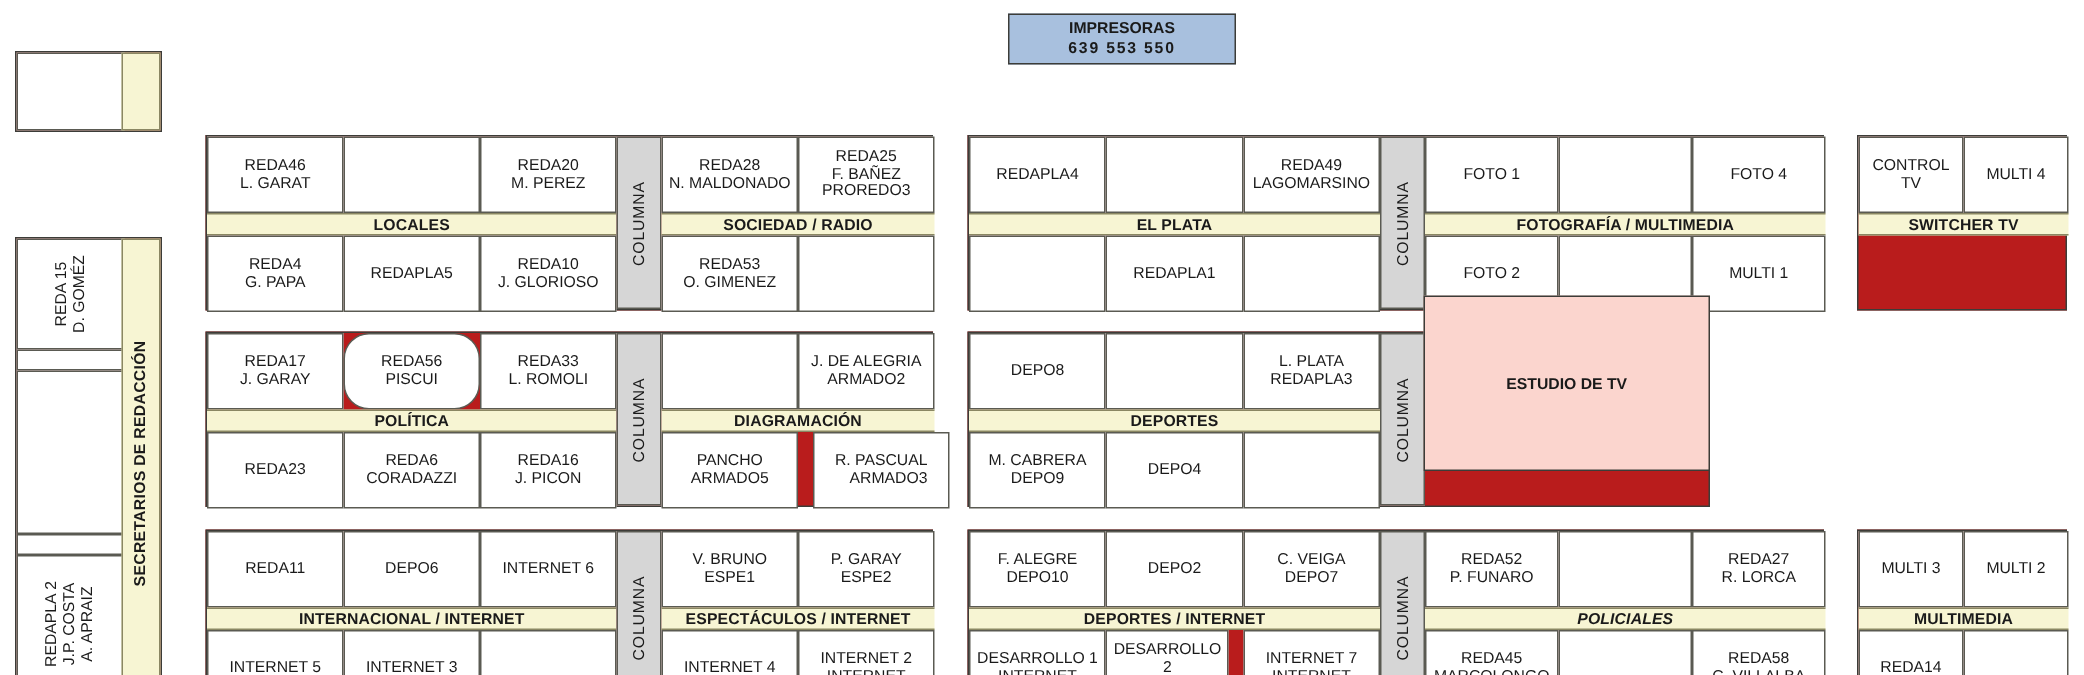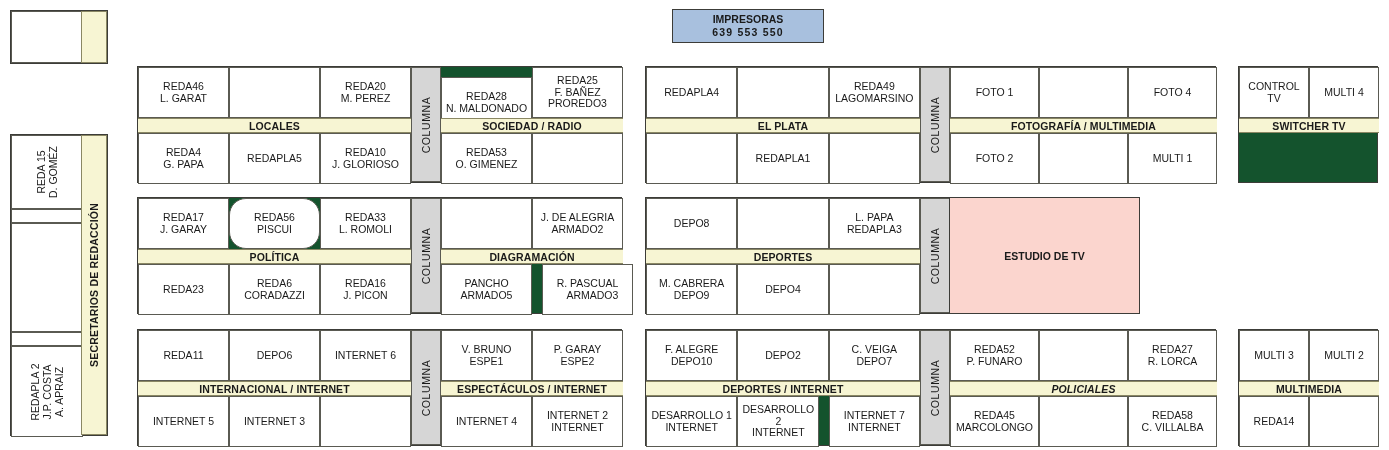--- a/index.html
+++ b/index.html
@@ -17,21 +17,22 @@
     text-align:center;
     font-size:10.5px;line-height:11.5px;
     white-space:pre-line;
     padding:0 1px;
     overflow:hidden;
   }
   .outer{
     box-sizing:border-box;
     border:1.6px solid #3c3c38;
     position:absolute;
-    background:#14532d;
+    background:#b91c1c;
+    margin-top:24px;
   }
   
   .lbl{
     box-sizing:border-box;
     background:#f7f5d3;
     border:1px solid #8a8763;
     border-left:none;border-right:none;
     display:flex;align-items:center;justify-content:center;
     font-size:10.5px;font-weight:bold;letter-spacing:.1px;
     white-space:nowrap;
@@ -136,21 +137,21 @@
 M. PEREZ</div>
       <div class="lbl" style="position: absolute; left: 0px; top: 51px; width: 273px; height: 15px;">LOCALES</div>
       <div class="cell" style="position: absolute; left: 0px; top: 66px; width: 91px; height: 51px;">REDA4
 G. PAPA</div>
       <div class="cell" style="position: absolute; left: 91px; top: 66px; width: 91px; height: 51px;">REDAPLA5</div>
       <div class="cell" style="position: absolute; left: 182px; top: 66px; width: 91px; height: 51px;">REDA10
 J. GLORIOSO</div>
       <div class="columna" style="position: absolute; left: 273px; top: 0px; width: 30px; height: 100%;">
         <span>COLUMNA</span>
       </div>
-      <div class="cell" style="position: absolute; left: 303px; top: 10px; width: 91px; height: 51px;">REDA28
+      <div class="cell" style="position: absolute; left: 303px; top: 0px; width: 91px; height: 51px;">REDA28
 N. MALDONADO</div>
       <div class="cell" style="position: absolute; left: 394px; top: 0px; width: 91px; height: 51px;">REDA25
 F. BAÑEZ
 PROREDO3</div>
       <div class="lbl" style="position: absolute; left: 303px; top: 51px; width: 182px; height: 15px;">SOCIEDAD / RADIO</div>
       <div class="cell" style="position: absolute; left: 303px; top: 66px; width: 91px; height: 51px;">REDA53
 O. GIMENEZ</div>
       <div class="cell" style="position: absolute; left: 394px; top: 66px; width: 91px; height: 51px;"></div>
     </div>
     <div class="outer" style="left: 645px; top: 66px; width: 571px; height: 117px;">
@@ -199,21 +200,21 @@
 ARMADO2</div>
       <div class="lbl" style="position: absolute; left: 303px; top: 51px; width: 182px; height: 15px;">DIAGRAMACIÓN</div>
       <div class="cell" style="position: absolute; left: 303px; top: 66px; width: 91px; height: 51px;">PANCHO
 ARMADO5</div>
       <div class="cell" style="position: absolute; left: 404px; top: 66px; width: 91px; height: 51px; text-align: right;">R. PASCUAL
 ARMADO3</div>
     </div>
     <div class="outer" style="left: 645px; top: 197px; width: 495px; height: 117px;">
       <div class="cell" style="position: absolute; left: 0px; top: 0px; width: 91.3333px; height: 51px;">DEPO8</div>
       <div class="cell" style="position: absolute; left: 91.3333px; top: 0px; width: 91.3333px; height: 51px;"></div>
-      <div class="cell" style="position: absolute; left: 182.667px; top: 0px; width: 91.3333px; height: 51px;">L. PAPA
+      <div class="cell" style="position: absolute; left: 182.667px; top: 0px; width: 91.3333px; height: 51px;">L. PLATA
 REDAPLA3</div>
       <div class="lbl" style="position: absolute; left: 0px; top: 51px; width: 274px; height: 15px;">DEPORTES</div>
       <div class="cell" style="position: absolute; left: 0px; top: 66px; width: 91.3333px; height: 51px;">M. CABRERA
 DEPO9</div>
       <div class="cell" style="position: absolute; left: 91.3333px; top: 66px; width: 91.3333px; height: 51px;">DEPO4</div>
       <div class="cell" style="position: absolute; left: 182.667px; top: 66px; width: 91.3333px; height: 51px;"></div>
       <div class="columna" style="position: absolute; left: 274px; top: 0px; width: 30px; height: 100%;">
         <span>COLUMNA</span>
       </div>
     </div>

